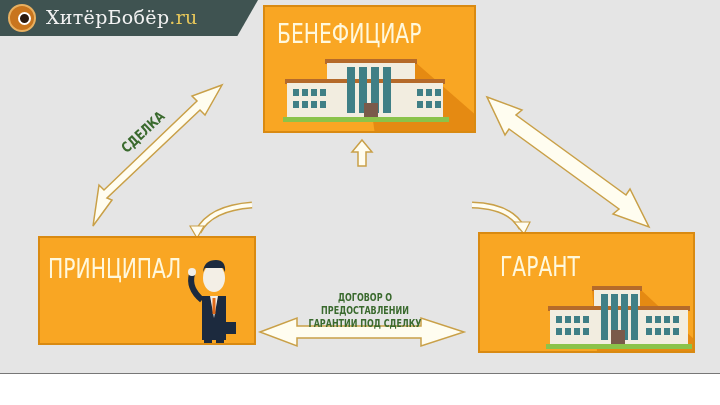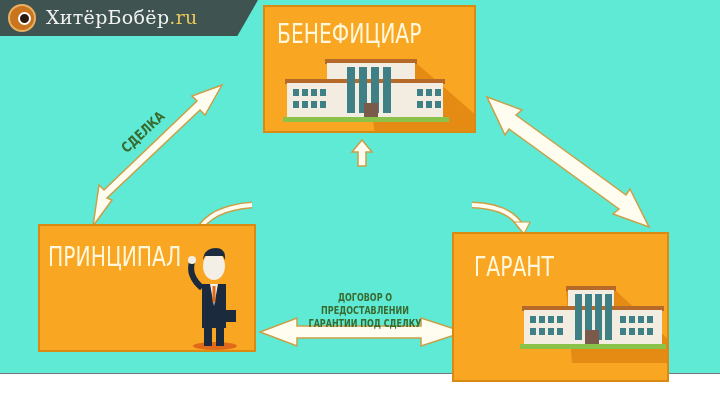--- a/index.html
+++ b/index.html
@@ -1,27 +1,27 @@
 <!DOCTYPE html>
 <html><head>
 <meta charset="utf-8">
 <style>
   html,body{margin:0;padding:0;}
   body{width:720px;height:405px;position:relative;overflow:hidden;background:#ffffff;font-family:"Liberation Sans",sans-serif;}
-  .canvas{position:absolute;left:0;top:0;width:720px;height:373px;background:#5eead4;border-bottom:1px solid #777;}
+  .canvas{position:absolute;left:0;top:0;width:720px;height:373px;background:#e5e5e5;border-bottom:1px solid #777;}
   .logo-bar{position:absolute;left:0;top:0;width:258px;height:36px;background:#3f5351;clip-path:polygon(0 0,100% 0,92% 100%,0 100%);}
   .logo-circle{position:absolute;left:8px;top:4px;width:28px;height:28px;border-radius:50%;background:#c8751e;border:2px solid #e8b060;box-sizing:border-box;}
   .logo-circle::after{content:"";position:absolute;left:8px;top:6px;width:9px;height:9px;border-radius:50%;background:#2b1a10;border:2px solid #fff;}
   .logo-text{position:absolute;left:46px;top:6px;font-family:"DejaVu Serif",serif;font-size:19px;color:#f2f2f2;letter-spacing:0.3px;}
   .logo-text .tld{color:#e8c85a;}
   .box{position:absolute;background:#f9a623;border:2px solid #d98a12;box-sizing:border-box;overflow:hidden;}
   .box-title{position:absolute;color:#fff8dc;font-family:"DejaVu Sans",sans-serif;font-weight:normal;transform:scaleX(0.78);transform-origin:left top;white-space:nowrap;}
   .benef{left:263px;top:5px;width:213px;height:128px;}
-  .princ{left:38px;top:224px;width:218px;height:128px;}
-  .garant{left:452px;top:232px;width:217px;height:150px;}
+  .princ{left:38px;top:236px;width:218px;height:109px;}
+  .garant{left:478px;top:232px;width:217px;height:121px;}
   .ellipse{position:absolute;left:246px;top:160px;width:232px;height:76px;border-radius:50%;background:#fff;border:2px solid #caa04a;box-sizing:border-box;}
   .ellipse-text{position:absolute;left:0;right:0;top:14px;text-align:center;font-family:"DejaVu Sans",sans-serif;font-size:40px;color:#1f3550;transform:scaleX(0.8);letter-spacing:1px;}
   .label-green{position:absolute;color:#3a6a2e;font-family:"DejaVu Sans",sans-serif;font-weight:bold;}
   .contract{left:285px;top:291px;width:160px;text-align:center;font-size:10px;line-height:13px;transform:scaleX(0.8);transform-origin:center top;}
   .deal{left:118px;top:144px;font-size:14px;transform:rotate(-43deg) scaleX(0.8);transform-origin:left top;}
   svg{position:absolute;left:0;top:0;}
 </style>
 </head>
 <body>
 

